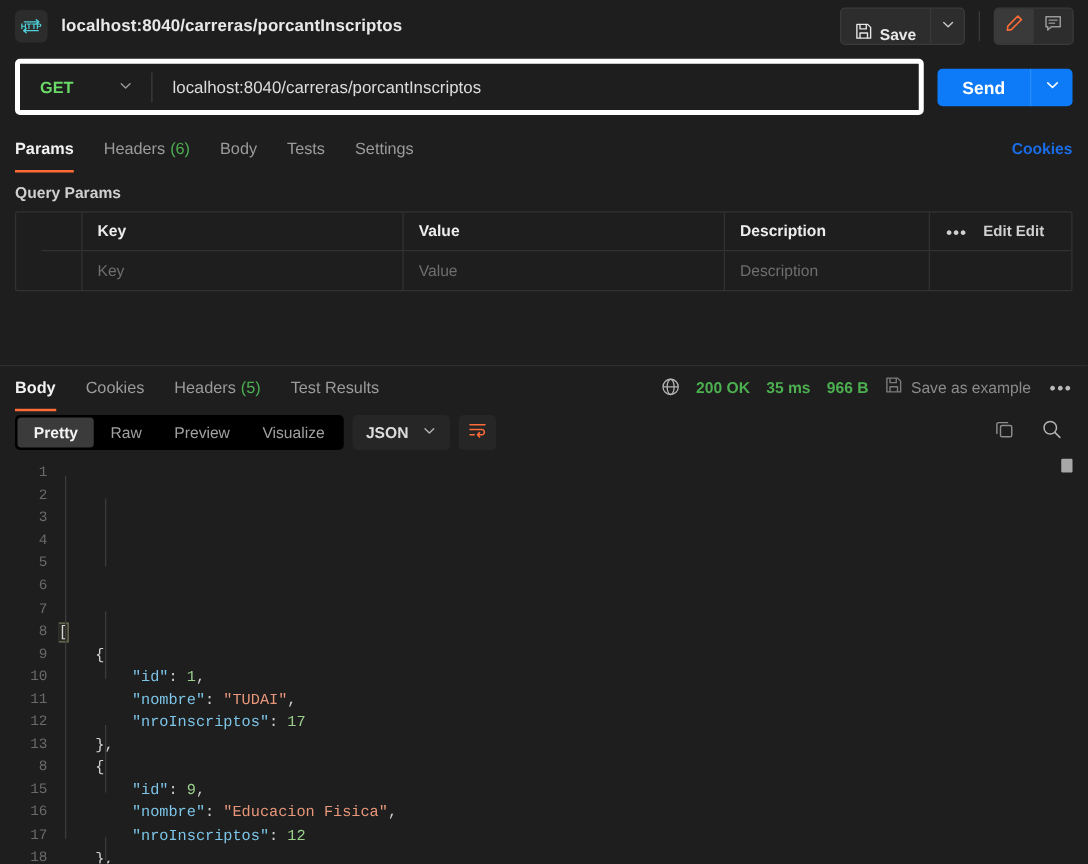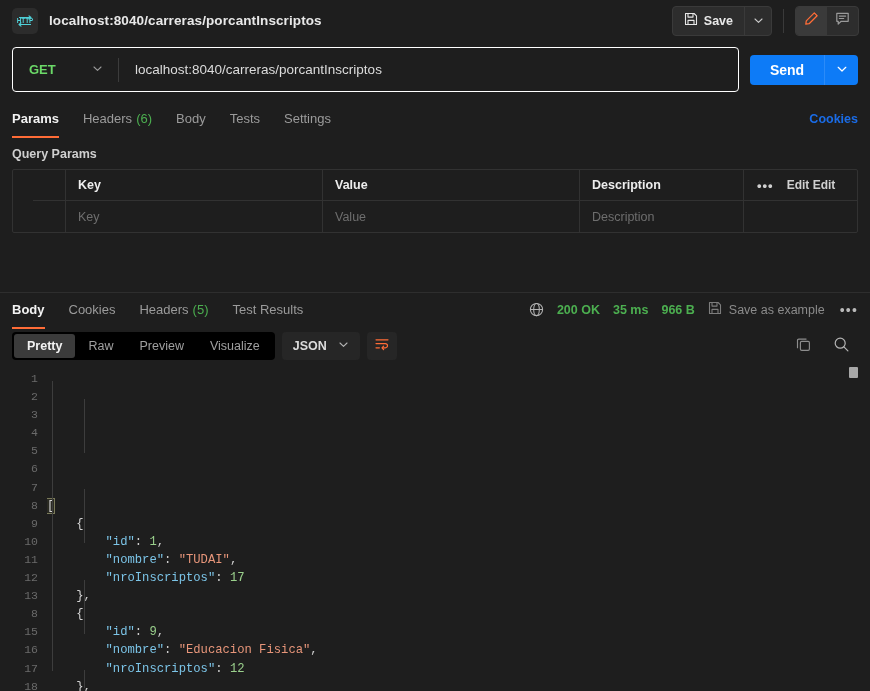--- a/index.html
+++ b/index.html
@@ -32,21 +32,21 @@
     letter-spacing: .1px;
     white-space: nowrap;
   }
   .topbar-right { margin-left: auto; display: flex; align-items: center; }
   .save-group {
     display: flex; align-items: center;
     background: #2d2d2d; border: 1px solid #3a3a3a;
     border-radius: 4px; height: 30px; overflow: hidden;
   }
   .save-btn {
-    display: flex; align-items: center; gap: 6px;
+    display: flex; align-items: flex-end; gap: 6px;
     padding: 0 11px; height: 100%;
     font-size: 12.5px; font-weight: bold; color: #e8e8e8;
     cursor: pointer;
   }
   .save-caret {
     width: 27px; height: 100%;
     display: flex; align-items: center; justify-content: center;
     border-left: 1px solid #3a3a3a; cursor: pointer;
   }
   .vdiv { width: 1px; height: 24px; background: #3a3a3a; margin: 0 11px; }
@@ -60,21 +60,21 @@
     display: flex; align-items: center; justify-content: center;
     cursor: pointer;
   }
   .icon-btn.active { background: #3a3a3a; }
 
   
   .urlrow { display: flex; align-items: center; padding: 6px 12px 10px 12px; gap: 11px; }
   .url-field {
     flex: 1 1 auto; display: flex; align-items: center;
     height: 45px;
-    background: #1e1e1e; border: 1px solid #ffffff; border-radius: 4px;
+    background: #1e1e1e; border: 4px solid #ffffff; border-radius: 4px;
   }
   .method {
     display: flex; align-items: center; justify-content: space-between;
     width: 105px; height: 100%; padding: 0 15px 0 16px;
     color: #6bd968; font-size: 13px; font-weight: bold;
     cursor: pointer;
   }
   .method-sep { width: 1px; height: 24px; background: #3c3c3c; }
   .url-input {
     flex: 1 1 auto; height: 100%; border: 0; outline: 0; background: transparent;

